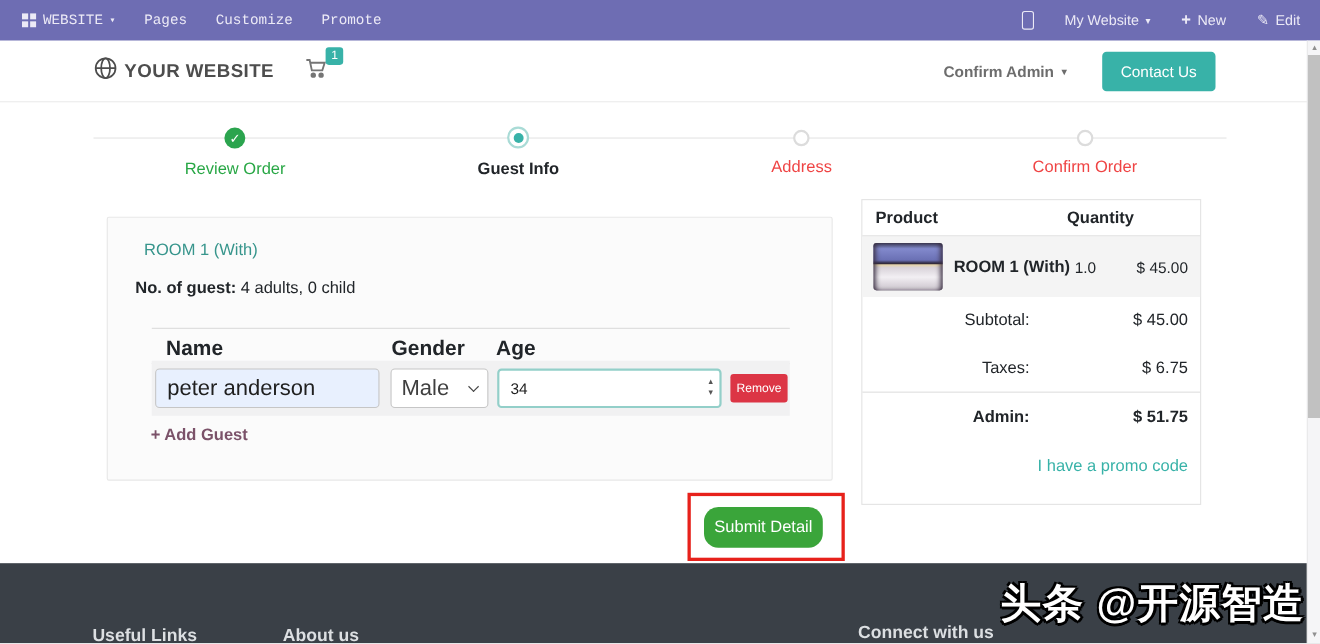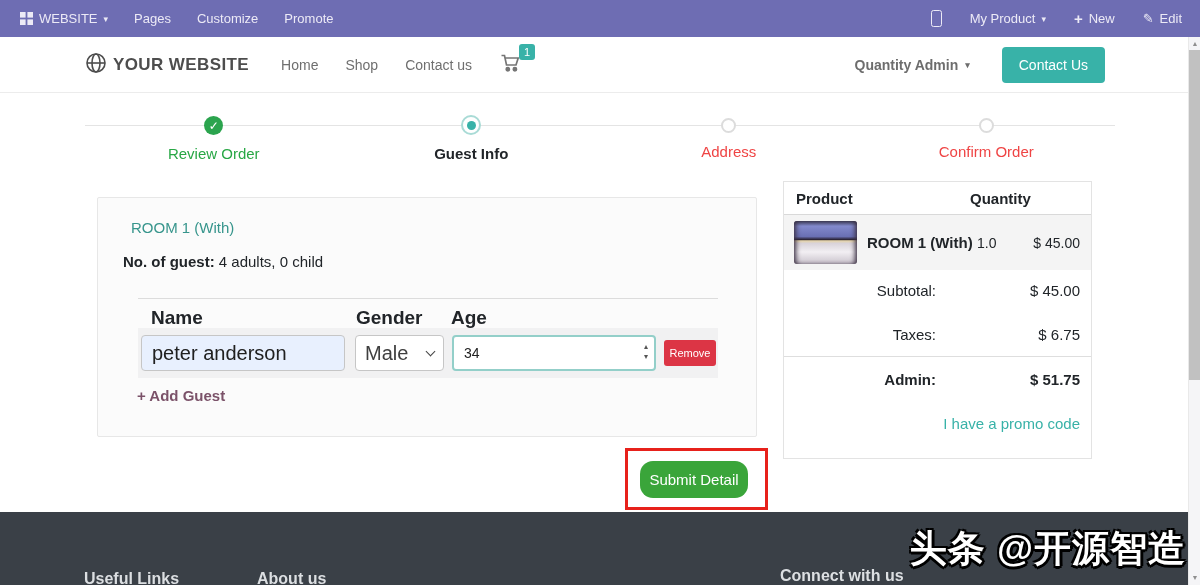--- a/index.html
+++ b/index.html
@@ -2,21 +2,21 @@
 <html><head>
 <meta charset="utf-8">
 <style>
   * { margin:0; padding:0; box-sizing:border-box; }
   body { font-family:"Liberation Sans", sans-serif; }
   .screen { position:relative; width:1200px; height:585px; background:#ffffff; overflow:hidden; }
 
   
   .admin-bar { position:absolute; left:0; top:0; width:1200px; height:37px; background:#6e6db3;
     display:flex; align-items:center; padding:0 18px 0 20px; color:#eceaf6; font-size:13px; }
-  .ab-left { display:flex; align-items:center; gap:26px; }
+  .ab-left { display:flex; align-items:center; gap:26px;font-family:Liberation Mono, monospace; }
   .ab-right { margin-left:auto; display:flex; align-items:center; gap:28px; }
   .ab-item { display:flex; align-items:center; gap:6px; cursor:pointer; white-space:nowrap; }
   .caret { font-size:9px; line-height:1; position:relative; top:1px; }
   .grid-icon svg { display:block; }
   .phone-icon { display:inline-block; width:11px; height:17px; border:1.5px solid #eceaf6; border-radius:2.5px; }
   .plus { font-weight:bold; font-size:15px; }
   .pencil { font-size:13px; }
 
   
   .navbar { position:absolute; left:0; top:37px; width:1200px; height:56px; background:#fff;
@@ -139,21 +139,21 @@
         <span>WEBSITE</span>
         <span class="caret">▾</span>
       </div>
       <span class="ab-item">Pages</span>
       <span class="ab-item">Customize</span>
       <span class="ab-item">Promote</span>
     </div>
     <div class="ab-right">
       <span class="phone-icon"></span>
       <div class="ab-item">
-        <span>My Product</span>
+        <span>My Website</span>
         <span class="caret">▾</span>
       </div>
       <div class="ab-item">
         <span class="plus">+</span>
         <span>New</span>
       </div>
       <div class="ab-item">
         <span class="pencil">✎</span>
         <span>Edit</span>
       </div>
@@ -164,38 +164,33 @@
     <div class="logo">
       <span>
         <svg width="22" height="22" viewBox="0 0 22 22" fill="none" stroke="#4d4d4d" stroke-width="1.6">
             <circle cx="11" cy="11" r="9"></circle>
             <ellipse cx="11" cy="11" rx="4" ry="9"></ellipse>
             <line x1="2" y1="11" x2="20" y2="11"></line>
           </svg>
       </span>
       <span class="logo-text">YOUR WEBSITE</span>
     </div>
-    <div class="nav-links">
-      <span>Home</span>
-      <span>Shop</span>
-      <span>Contact us</span>
-    </div>
     <div class="cart-wrap">
       <span>
         <svg width="22" height="20" viewBox="0 0 22 20" fill="none" stroke="#757575" stroke-width="1.7">
             <path d="M1.5 2.5h3l2 9.5h9.5l2.2-7H5.2"></path>
             <circle cx="7.8" cy="16.3" r="1.6" fill="#757575"></circle>
             <circle cx="14.9" cy="16.3" r="1.6" fill="#757575"></circle>
           </svg>
       </span>
       <span class="cart-badge">1</span>
     </div>
     <div class="nav-right">
       <div class="user-menu">
-        <span>Quantity Admin</span>
+        <span>Confirm Admin</span>
         <span class="caret">▾</span>
       </div>
       <button class="contact-btn">Contact Us</button>
     </div>
   </div>
 
   <div class="stepper">
     <div class="step-line"></div>
     <div class="steps">
       <div class="step">

